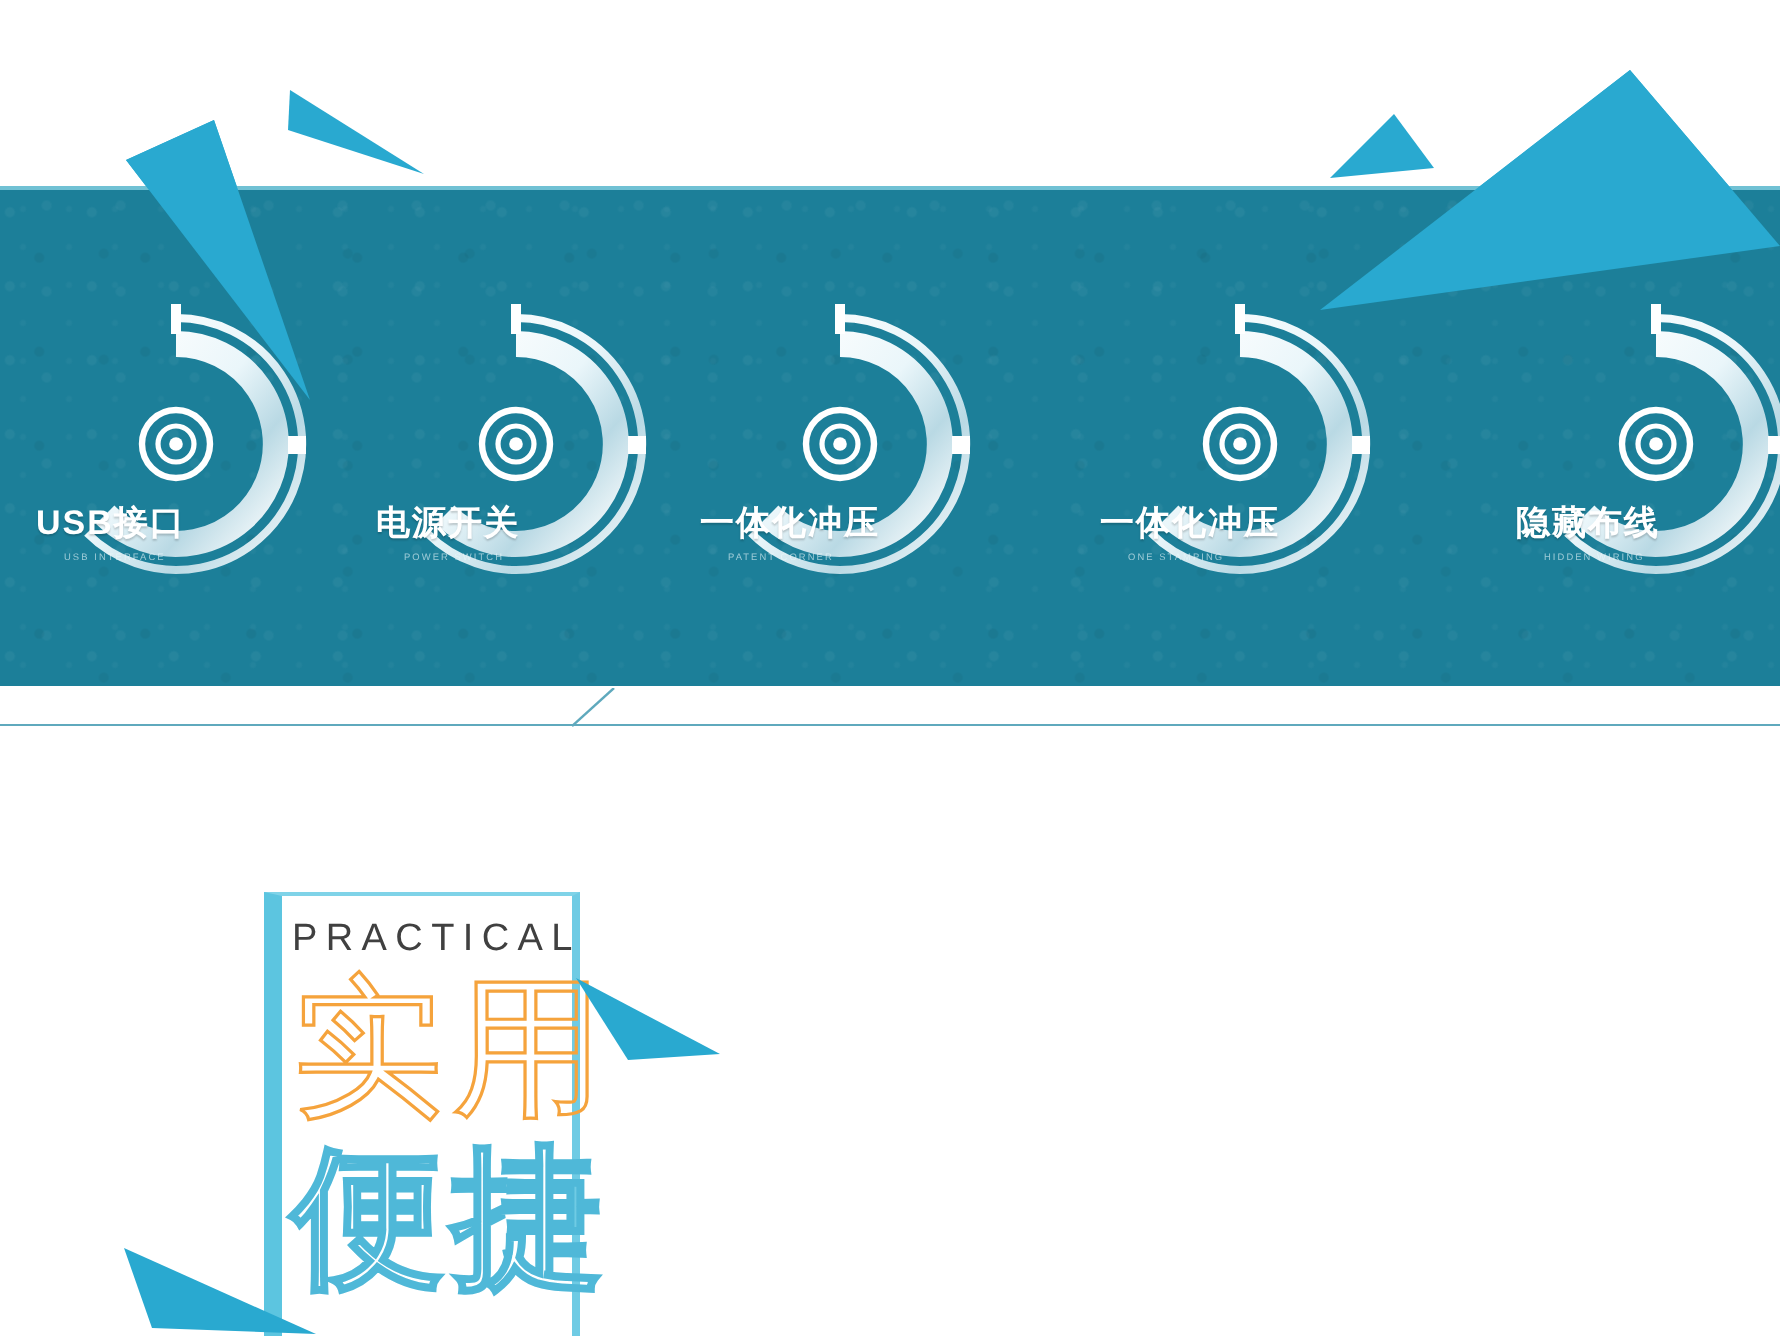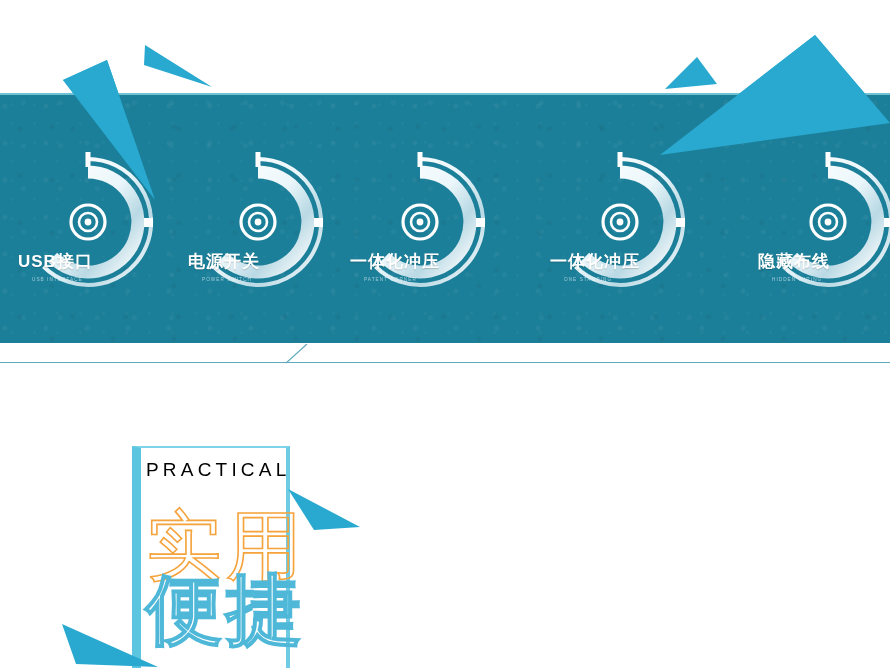--- a/index.html
+++ b/index.html
@@ -111,41 +111,40 @@
     border-right: 4px solid #6fcbe4;
     border-bottom: none;
     border-left: 9px solid #5cc5e0;
     box-sizing: border-box;
   }
   #practical-word {
     position: absolute;
     left: 146px;
     top: 459px;
     width: 170px;
-    color: #000000;
+    color: #404040;
     font-size: 19px;
     letter-spacing: 4.2px;
     white-space: nowrap;
   }
   .cn-big {
     position: absolute;
     font-size: 76px;
     font-weight: normal;
     letter-spacing: 4px;
     white-space: nowrap;
     -webkit-text-stroke-width: 1.6px;
     color: transparent;
     line-height: 1;
   }
   #cn-line-1 {
     left: 146px;
     top: 487px;
     -webkit-text-stroke-color: #f5a33c;
     color: transparent;
-    margin-top: 21px;
   }
   #cn-line-2 {
     left: 146px;
     top: 572px;
     -webkit-text-stroke-color: #4fb8d8;
     color: transparent;
     font-weight: bold;
   }
 </style>
 </head>

